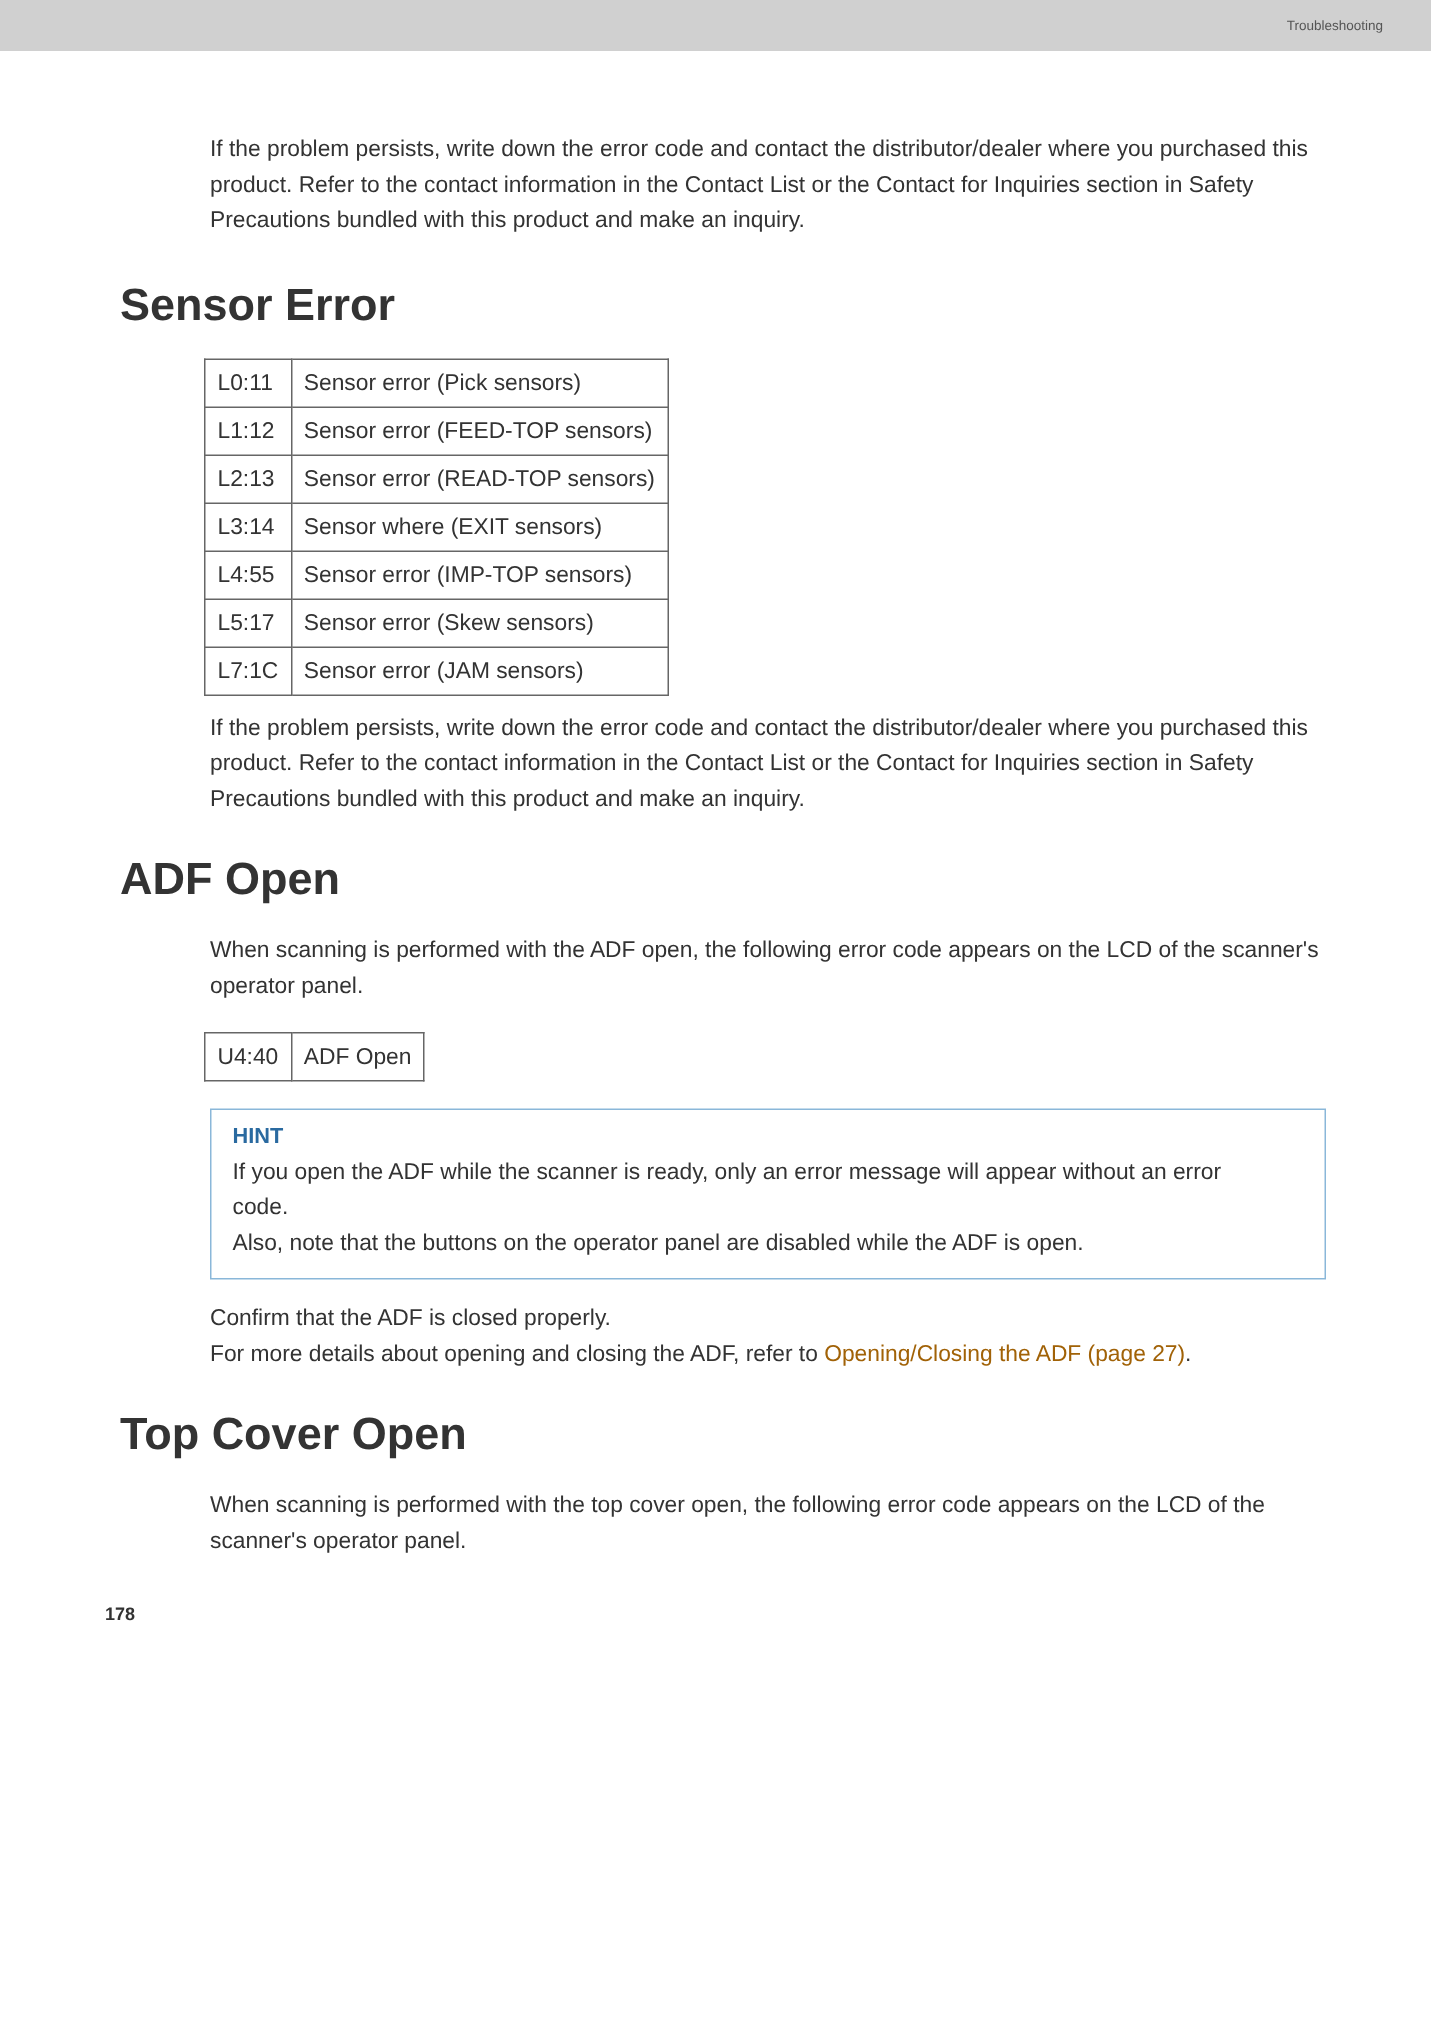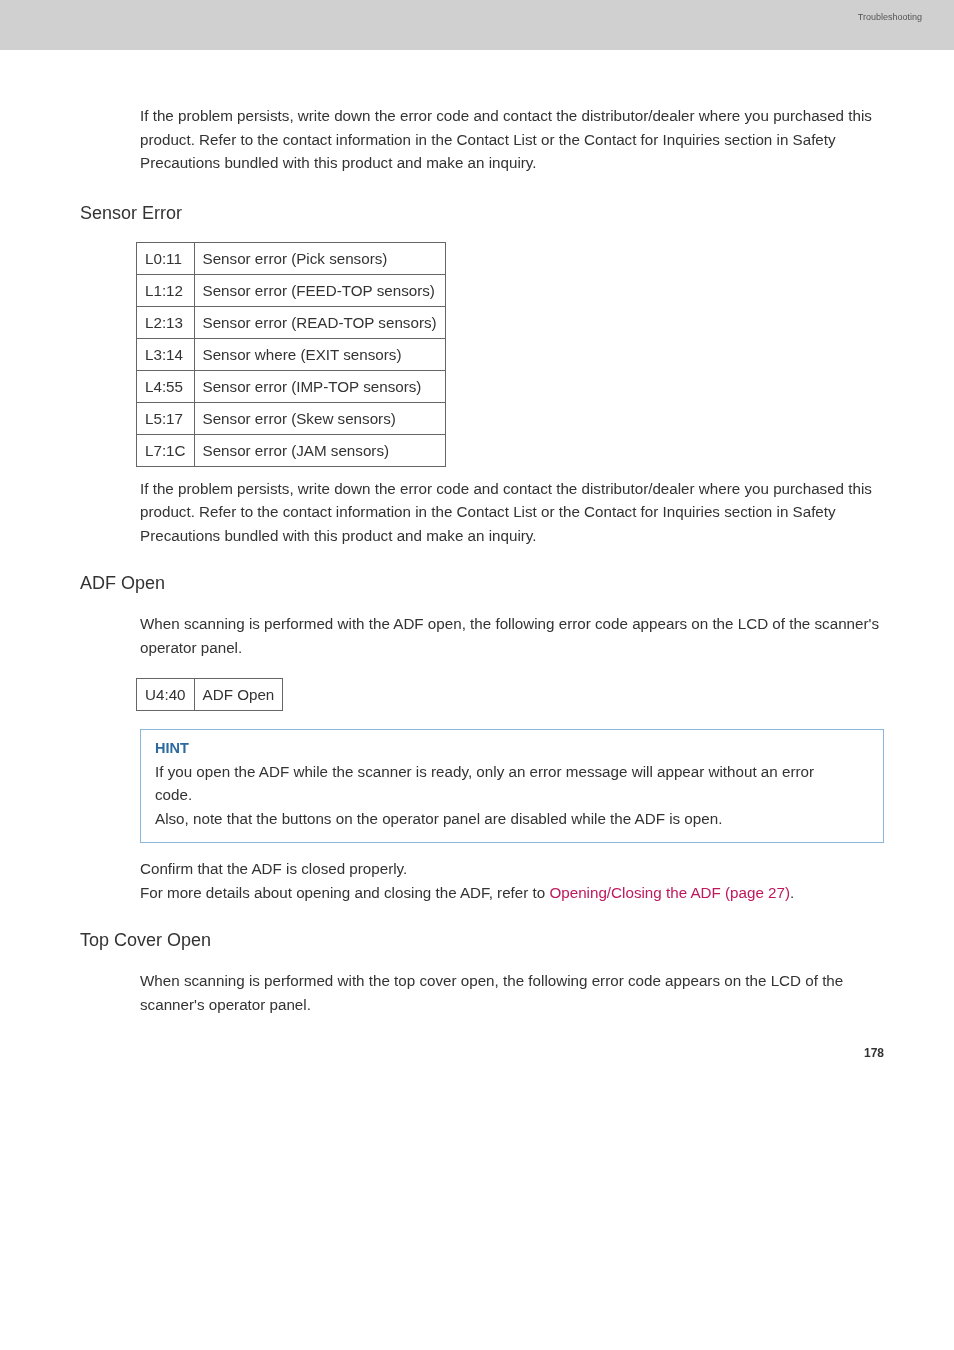--- a/index.html
+++ b/index.html
@@ -1,31 +1,31 @@
 <!DOCTYPE html>
 <html><head>
 <meta charset="utf-8">
 <style>
   * { box-sizing: border-box; margin: 0; padding: 0; }
   html, body { width: 954px; height: 1350px; background: #ffffff; font-family: Arial, Helvetica, sans-serif; color: #333333; }
-  .header-band { width: 100%; height: 50px; background: #d0d0d0; position: relative; }
+  .header-band { width: 100%; height: 34px; background: #d0d0d0; position: relative; }
   .header-label { position: absolute; right: 32px; top: 12px; font-size: 9px; color: #555555; }
   .content { padding: 54px 70px 0 70px; }
   .para { font-size: 15.2px; line-height: 1.55; margin-left: 70px; margin-bottom: 28px; }
-  .h2 { font-size: 18px; font-weight: normal; margin: 8px 0 18px 10px; }
+  .h2 { font-size: 30px; font-weight: bold; margin: 8px 0 18px 10px; }
   .intro { font-size: 15.2px; line-height: 1.55; margin-left: 70px; margin-bottom: 18px; }
   table.codes { border-collapse: collapse; margin-left: 66px; margin-bottom: 10px; }
   table.codes td { border: 1px solid #666666; padding: 7px 8px; font-size: 15.2px; vertical-align: middle; }
   .after { font-size: 15.2px; line-height: 1.55; margin-left: 70px; margin-bottom: 26px; }
   .after .line { display: block; }
   .hint-box { border: 1px solid #8ab7d9; margin: 0 0 14px 70px; padding: 10px 28px 12px 14px; }
   .hint-title { color: #2a6aa0; font-weight: bold; font-size: 14.5px; margin-bottom: 4px; }
   .hint-body { font-size: 15.2px; line-height: 1.55; }
-  .link { color: #be185d; }
-  .pagenum { text-align: right; font-size: 12px; font-weight: bold; margin-top: 30px; }
+  .link { color: #a16207; }
+  .pagenum { text-align: left; font-size: 12px; font-weight: bold; margin-top: 30px; }
 </style>
 </head>
 <body>
 
 <div class="header-band">
   <span class="header-label">Troubleshooting</span>
 </div>
 
 <div class="content">
 

